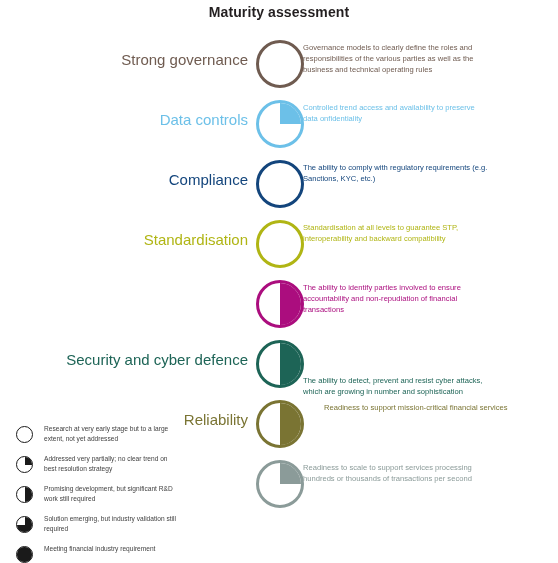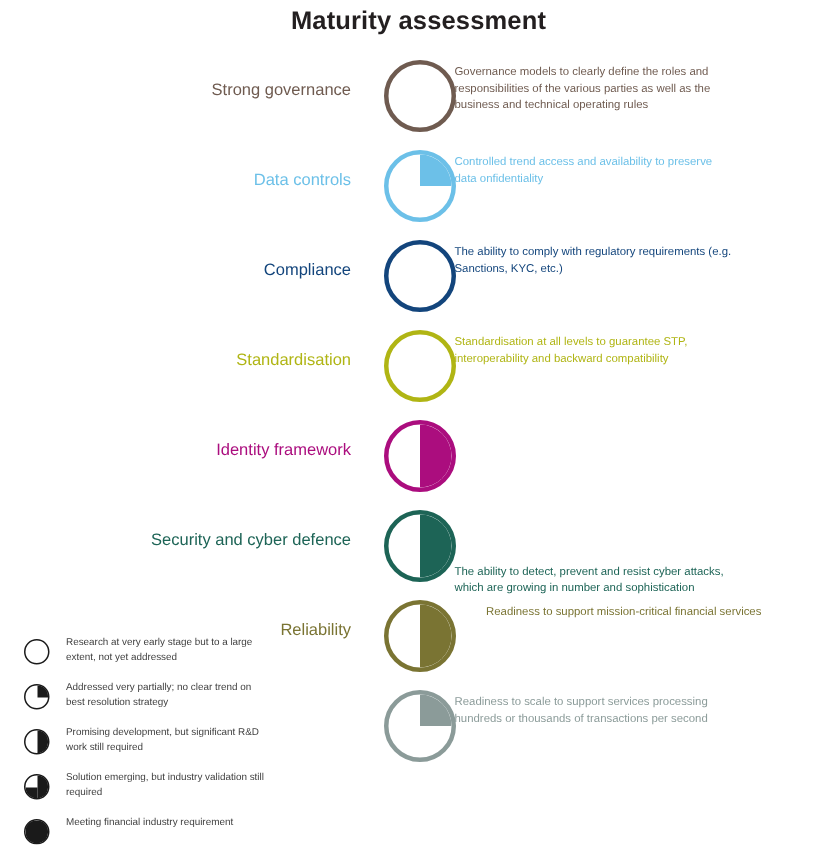--- a/index.html
+++ b/index.html
@@ -15,45 +15,45 @@
     overflow: hidden;
     -webkit-font-smoothing: antialiased;
   }
 
   #page-title {
     position: absolute;
     top: 4px;
     left: 0;
     width: 558px;
     text-align: center;
-    font-size: 17px;
+    font-size: 14px;
     font-weight: bold;
     color: #231f20;
     letter-spacing: 0.1px;
   }
 
   
   .rows {
     position: absolute;
     top: 32px;
     left: 0;
     width: 558px;
   }
   .row {
     position: relative;
     height: 60px;
     width: 558px;
   }
   .row-label {
     position: absolute;
-    right: 324px;
+    right: 310px;
     top: 22px;
     width: 200px;
     text-align: right;
-    font-size: 11px;
+    font-size: 15px;
     line-height: 12px;
     white-space: nowrap;
   }
   .row-dial {
     position: absolute;
     left: 256px;
     top: 8px;
     width: 48px;
     height: 48px;
   }
@@ -190,29 +190,29 @@
       <div class="row-label" style="color: rgb(176, 181, 20);">Standardisation</div>
       <div class="row-dial" style="color:#b0b514">
         <div class="dial" data-fill="empty">
           <div class="wedge"></div>
           <div class="ring"></div>
         </div>
       </div>
       <div class="row-desc" style="color: rgb(176, 181, 20);">Standardisation at all levels to guarantee STP, interoperability and backward compatibility</div>
     </div>
     <div class="row">
-      <div class="row-label" style="color: rgb(171, 13, 126);">Identity framework</div>
       <div class="row-dial" style="color:#ab0d7e">
         <div class="dial" data-fill="half">
           <div class="wedge">
             <i></i>
           </div>
           <div class="ring"></div>
         </div>
       </div>
+      <div class="row-desc" style="color: rgb(171, 13, 126);">The ability to identify parties involved to ensure accountability and non-repudiation of financial transactions</div>
     </div>
     <div class="row">
       <div class="row-label" style="color: rgb(29, 100, 86);">Security and cyber defence</div>
       <div class="row-dial" style="color:#1d6456">
         <div class="dial" data-fill="half">
           <div class="wedge">
             <i></i>
           </div>
           <div class="ring"></div>
         </div>

